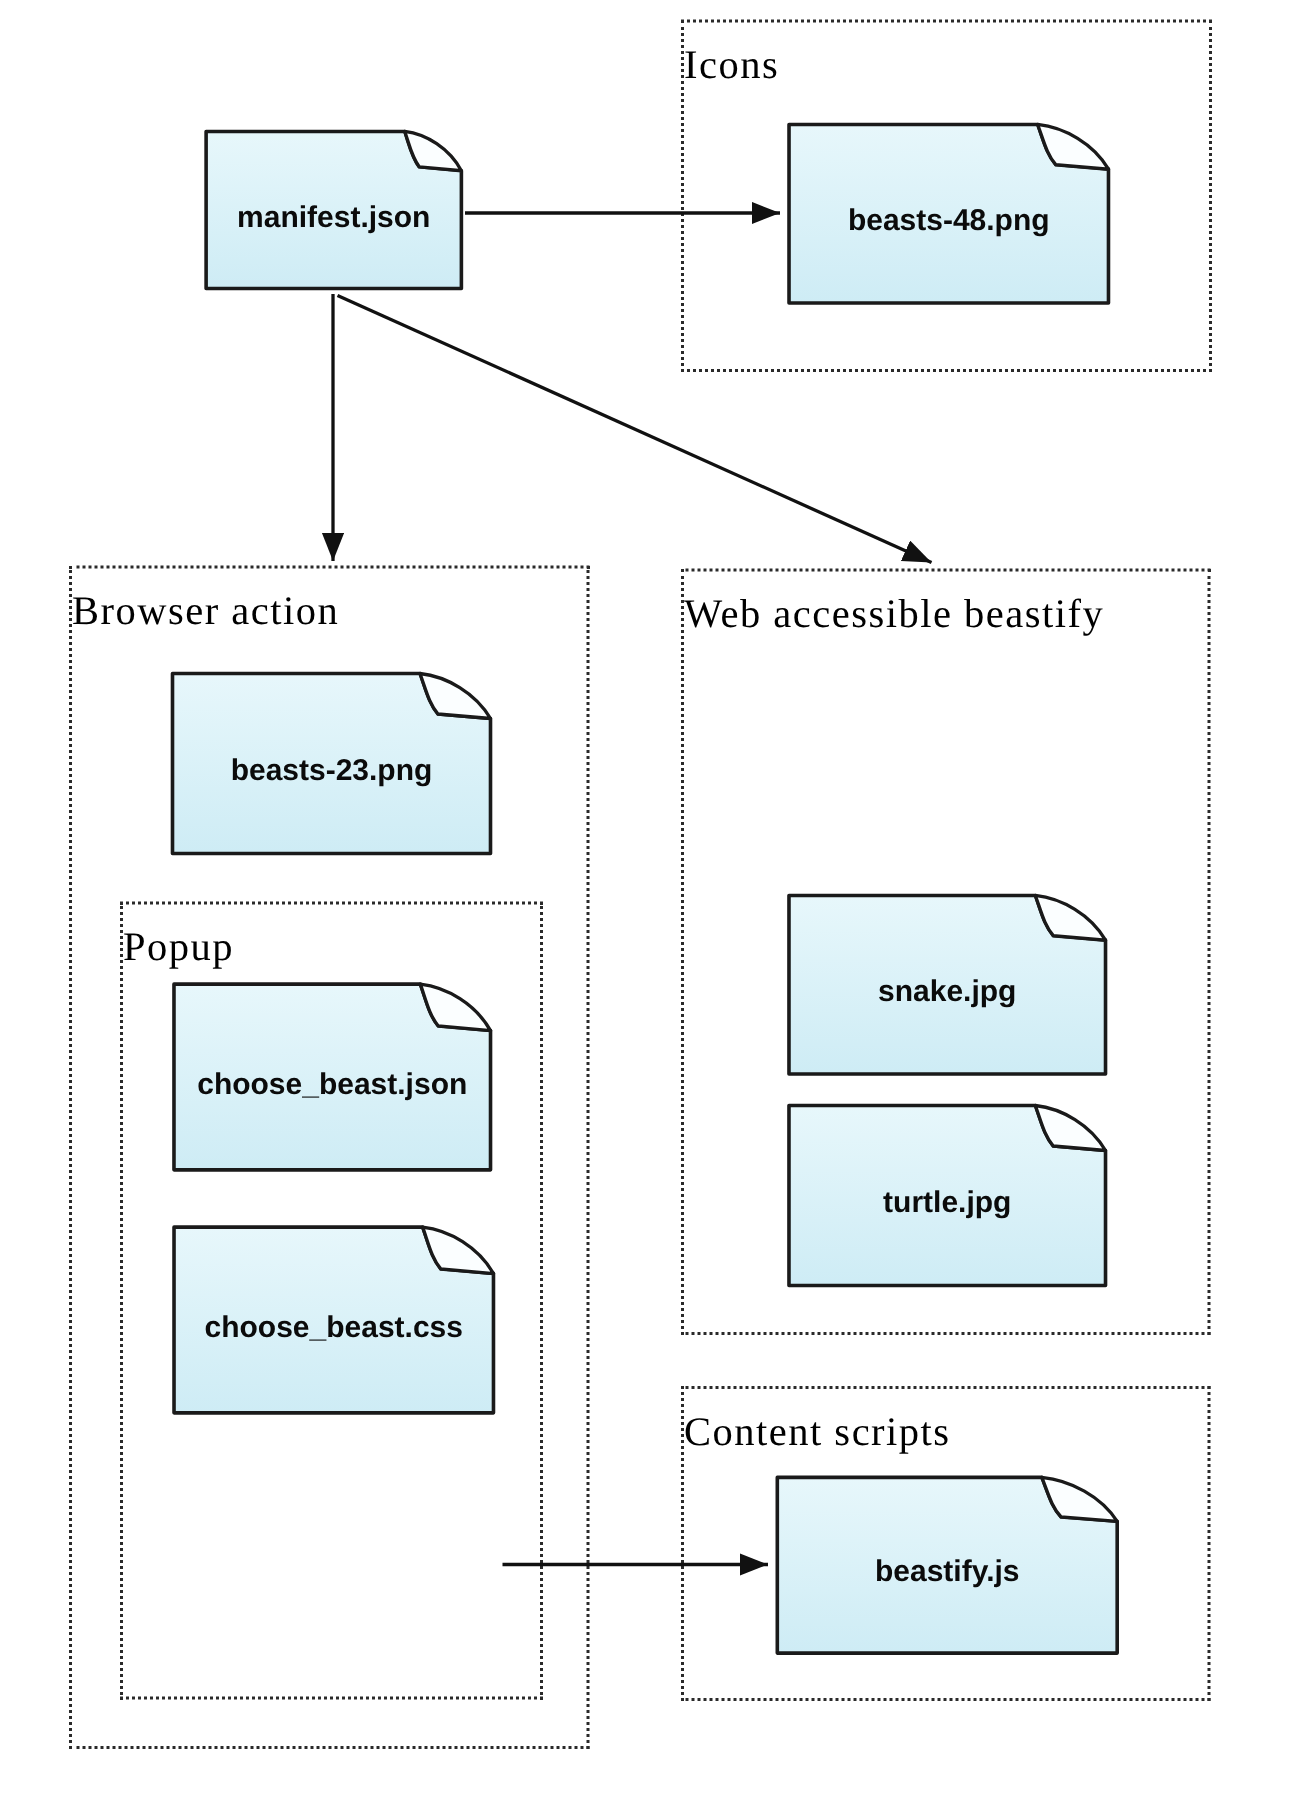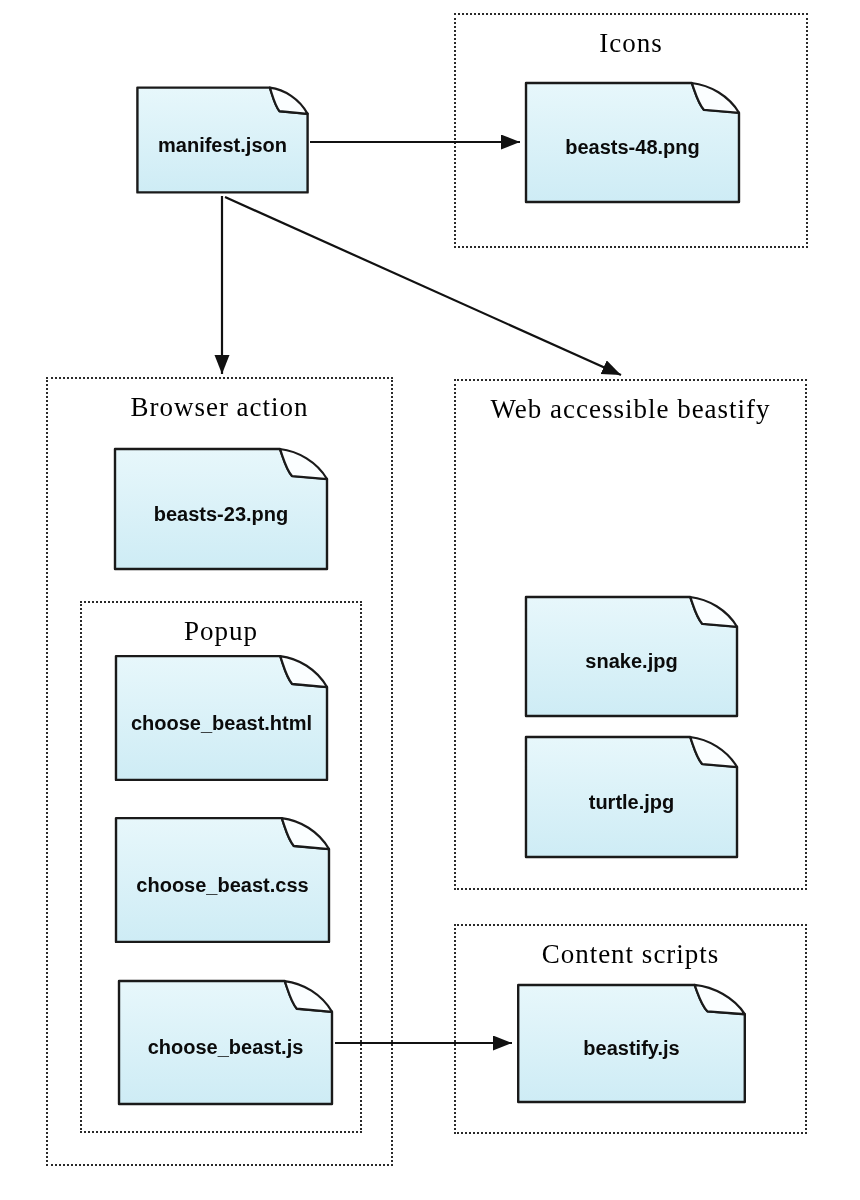--- a/index.html
+++ b/index.html
@@ -11,21 +11,20 @@
     font-family:"Liberation Sans",sans-serif;
   }
   .group{
     position:absolute;
     box-sizing:border-box;
     border:2.5px dotted #2a2a2a;
     background:transparent;
     padding-top:12px;
   }
   .group-title{
-    text-align:center;
     font-family:"Liberation Serif","DejaVu Serif",serif;
     font-size:27px;
     line-height:32px;
     letter-spacing:1px;
     color:#000000;
     white-space:nowrap;
   }
   .doc{position:absolute;}
   .doc-shape{
     position:absolute;left:0;top:0;
@@ -119,38 +118,31 @@
       <path class="doc-fold" vector-effect="non-scaling-stroke" d="M168 3 C186 5 205 16 215 33 L180 30 C174 23 172 14 168 3 Z"></path>
     </svg>
     <div class="doc-label">beasts-23.png</div>
   </div>
 
   <div class="doc" style="left:113px;top:653px;width:217px;height:130px">
     <svg class="doc-shape" viewBox="0 0 218 126" preserveAspectRatio="none" aria-hidden="true">
       <path class="doc-body" vector-effect="non-scaling-stroke" d="M3 3 L168 3 C172 14 174 23 180 30 L215 33 L215 123 L3 123 Z"></path>
       <path class="doc-fold" vector-effect="non-scaling-stroke" d="M168 3 C186 5 205 16 215 33 L180 30 C174 23 172 14 168 3 Z"></path>
     </svg>
-    <div class="doc-label">choose_beast.html</div>
+    <div class="doc-label">choose_beast.json</div>
   </div>
 
   <div class="doc" style="left:113px;top:815px;width:219px;height:130px">
     <svg class="doc-shape" viewBox="0 0 218 126" preserveAspectRatio="none" aria-hidden="true">
       <path class="doc-body" vector-effect="non-scaling-stroke" d="M3 3 L168 3 C172 14 174 23 180 30 L215 33 L215 123 L3 123 Z"></path>
       <path class="doc-fold" vector-effect="non-scaling-stroke" d="M168 3 C186 5 205 16 215 33 L180 30 C174 23 172 14 168 3 Z"></path>
     </svg>
     <div class="doc-label">choose_beast.css</div>
   </div>
 
-  <div class="doc" style="left:116px;top:978px;width:219px;height:129px">
-    <svg class="doc-shape" viewBox="0 0 218 126" preserveAspectRatio="none" aria-hidden="true">
-      <path class="doc-body" vector-effect="non-scaling-stroke" d="M3 3 L168 3 C172 14 174 23 180 30 L215 33 L215 123 L3 123 Z"></path>
-      <path class="doc-fold" vector-effect="non-scaling-stroke" d="M168 3 C186 5 205 16 215 33 L180 30 C174 23 172 14 168 3 Z"></path>
-    </svg>
-    <div class="doc-label">choose_beast.js</div>
-  </div>
 
 
   <div class="doc" style="left:523px;top:594px;width:217px;height:125px">
     <svg class="doc-shape" viewBox="0 0 218 126" preserveAspectRatio="none" aria-hidden="true">
       <path class="doc-body" vector-effect="non-scaling-stroke" d="M3 3 L168 3 C172 14 174 23 180 30 L215 33 L215 123 L3 123 Z"></path>
       <path class="doc-fold" vector-effect="non-scaling-stroke" d="M168 3 C186 5 205 16 215 33 L180 30 C174 23 172 14 168 3 Z"></path>
     </svg>
     <div class="doc-label">snake.jpg</div>
   </div>
 

